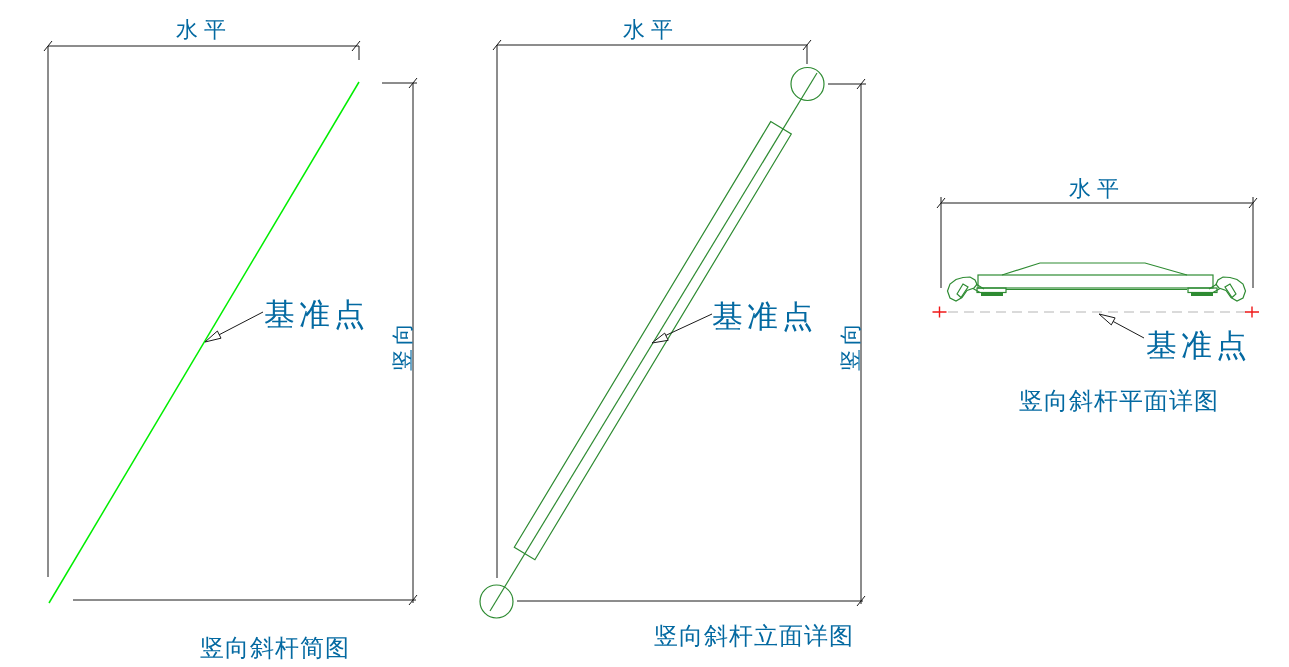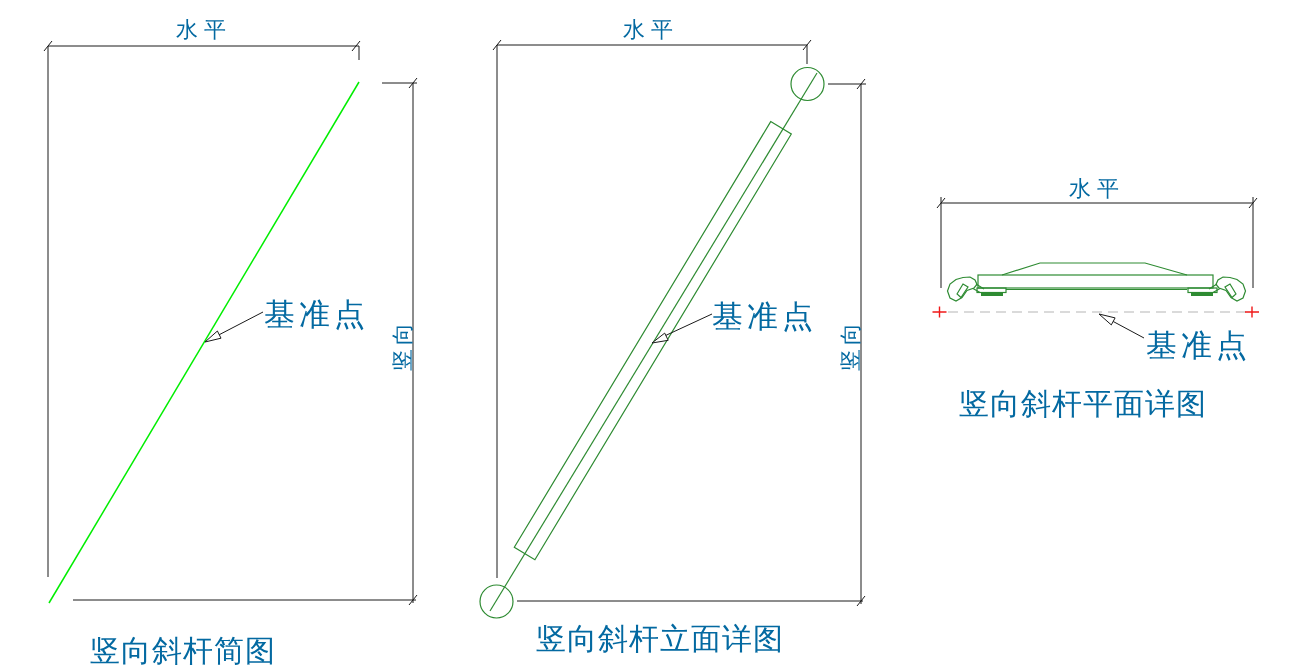--- a/index.html
+++ b/index.html
@@ -16,21 +16,21 @@
   .grn{stroke:var(--detail-green);stroke-width:1.2;fill:none;}
   .grnfill{fill:var(--detail-green);stroke:none;}
   .bright{stroke:var(--bright-green);stroke-width:1.5;fill:none;}
   .dash{stroke:var(--centerline-gray);stroke-width:1.2;fill:none;stroke-dasharray:10 6;}
   .red{stroke:var(--datum-red);stroke-width:1.4;fill:none;}
   .ah{fill:#ffffff;stroke:var(--ink);stroke-width:1;}
   .lbl{position:absolute;white-space:nowrap;line-height:1.05;}
   .dimlbl{font-size:22px;letter-spacing:6px;text-align:center;width:70px;}
   .vlbl{font-size:22px;letter-spacing:4px;text-align:center;width:60px;height:22px;transform:rotate(-90deg);transform-origin:center;}
   .datumlbl{font-size:31px;letter-spacing:4px;}
-  .caption{font-size:30px;letter-spacing:1px;text-align:left;width:260px;}
+  .caption{font-size:24px;letter-spacing:1px;text-align:right;width:260px;}
 </style>
 </head>
 <body>
 
 <div id="canvas">
 
   <svg id="linework" width="1289" height="667" viewBox="0 0 1289 667">
 
     <g>
       <line class="blk" x1="48" y1="46" x2="359" y2="46"></line>
@@ -96,19 +96,19 @@
   </svg>
 
   <div class="lbl dimlbl" style="left:169px;top:18px;">水平</div>
   <div class="lbl vlbl" style="left:372px;top:334px;">竖向</div>
   <div class="lbl datumlbl" style="left:264px;top:299px;">基准点</div>
   <div class="lbl caption" style="left:90px;top:635px;">竖向斜杆简图</div>
 
   <div class="lbl dimlbl" style="left:616px;top:18px;">水平</div>
   <div class="lbl vlbl" style="left:820px;top:334px;">竖向</div>
   <div class="lbl datumlbl" style="left:712px;top:301px;">基准点</div>
-  <div class="lbl caption" style="left:536px;top:623px;">竖向斜杆立面详图</div>
+  <div class="lbl caption" style="left:594px;top:623px;">竖向斜杆立面详图</div>
 
   <div class="lbl dimlbl" style="left:1062px;top:177px;">水平</div>
   <div class="lbl datumlbl" style="left:1146px;top:330px;">基准点</div>
   <div class="lbl caption" style="left:959px;top:388px;">竖向斜杆平面详图</div>
 
 </div>
 
 </body></html>

